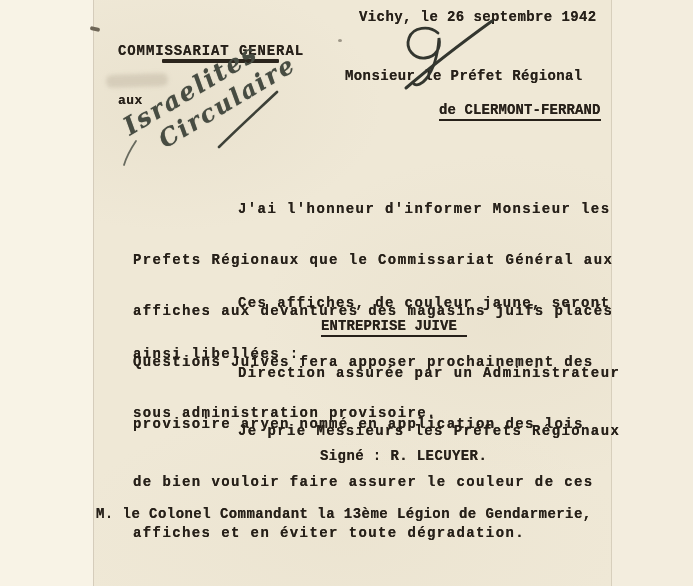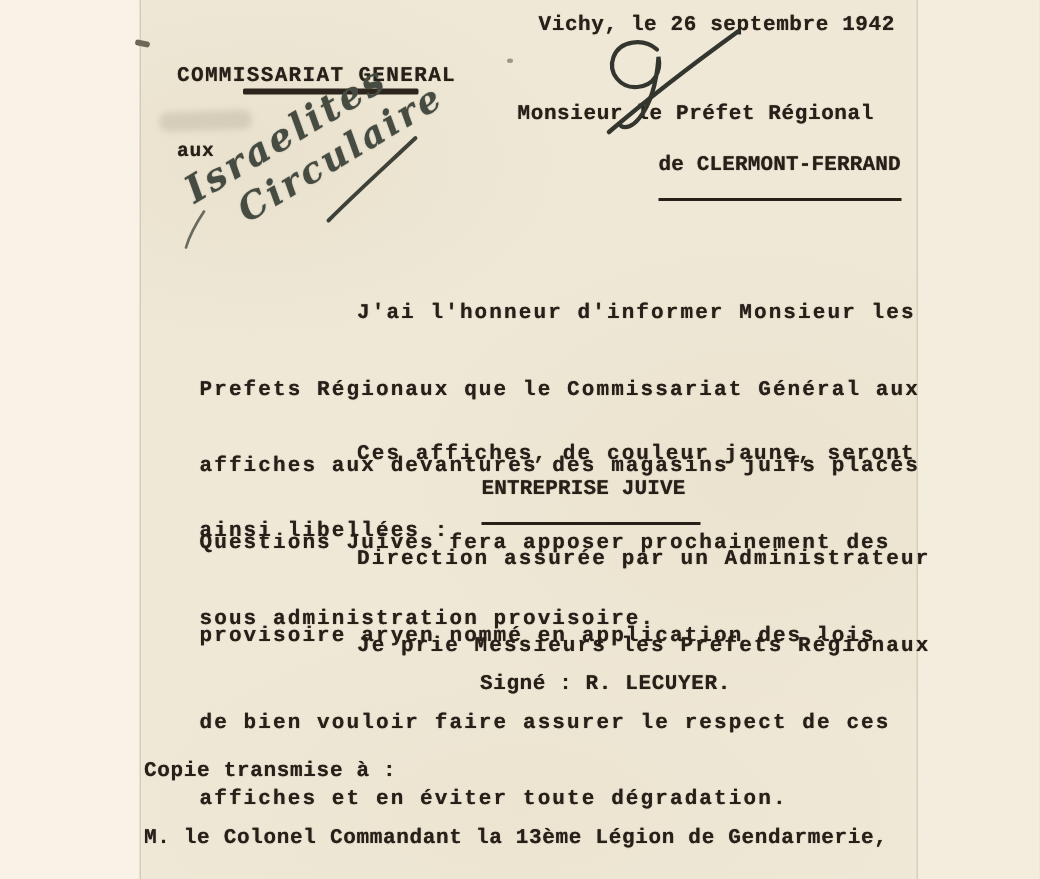--- a/index.html
+++ b/index.html
@@ -22,21 +22,21 @@
     color:#262019;
     letter-spacing:1.4px;
     white-space:pre;
     text-shadow:0 0 .6px rgba(40,33,25,.8);
   }
   .narrow{letter-spacing:.4px;}
   .tight{letter-spacing:.1px;}
   .copy-block div{line-height:15px;}
   .copy-block{letter-spacing:.45px;line-height:15px;}
   .ind{padding-left:105px;}
-  .ul{border-bottom:2.5px solid #262019;padding-bottom:14px;margin-top:31px;}
+  .ul{border-bottom:2.5px solid #262019;padding-bottom:1px;margin-top:31px;}
   .letterhead{left:118px;top:9px;width:196px;text-align:left;letter-spacing:.9px;}
   .letterhead .lh2{font-size:13px;line-height:13px;letter-spacing:.5px;}
   .lh-rule{position:absolute;left:162px;top:59px;width:117px;height:4px;
     background:#2b251d;border-radius:1px;}
   .hw{
     position:absolute;
     font-family:"DejaVu Serif",serif;font-style:italic;font-weight:bold;
     color:#474c42;letter-spacing:2px;
     text-shadow:0 0 .8px rgba(70,75,65,.55);
     transform-origin:0 100%;
@@ -95,28 +95,27 @@
     <span class="ul" style="padding-right:10px;">ENTREPRISE JUIVE</span>
   </div>
 
   <div class="t" style="left:133px;top:331px;">
     <div class="ind">Direction assurée par un Administrateur</div>
     <div>provisoire aryen nommé en application des lois</div>
   </div>
 
   <div class="t" style="left:133px;top:389px;">
     <div class="ind">Je prie Messieurs les Préfets Régionaux</div>
-    <div>de bien vouloir faire assurer le respect de ces</div>
+    <div>de bien vouloir faire assurer le couleur de ces</div>
     <div>affiches et en éviter toute dégradation.</div>
   </div>
 
   <div class="t narrow" style="left:320px;top:448px;">Signé : R. LECUYER.</div>
 
   <div class="t copy-block" style="left:96px;top:477px;">
-    <div>Copie transmise à :</div>
     <div>M. le Colonel Commandant la 13ème Légion de Gendarmerie,</div>
     
     
     
     
     
   </div>
 
   <svg class="ink" width="693" height="586" viewBox="0 0 693 586">
 

